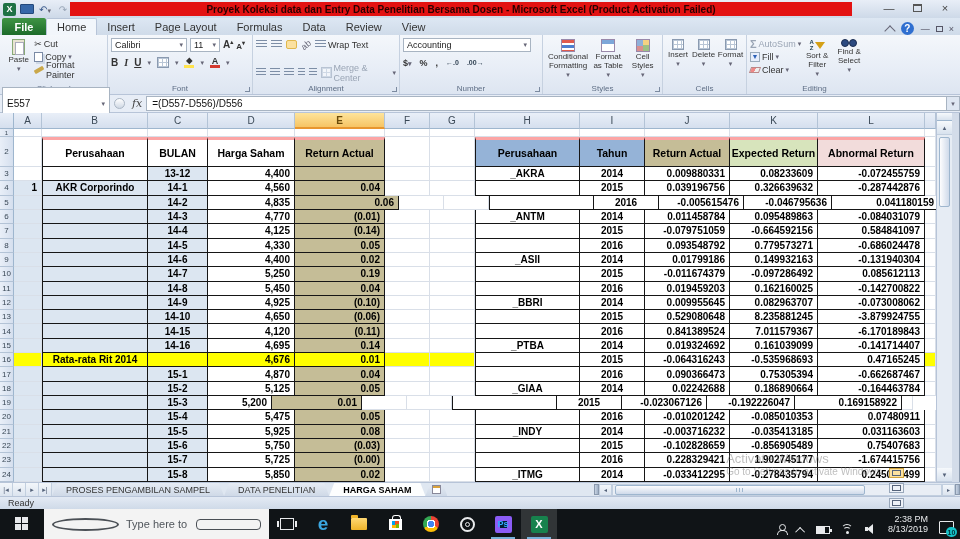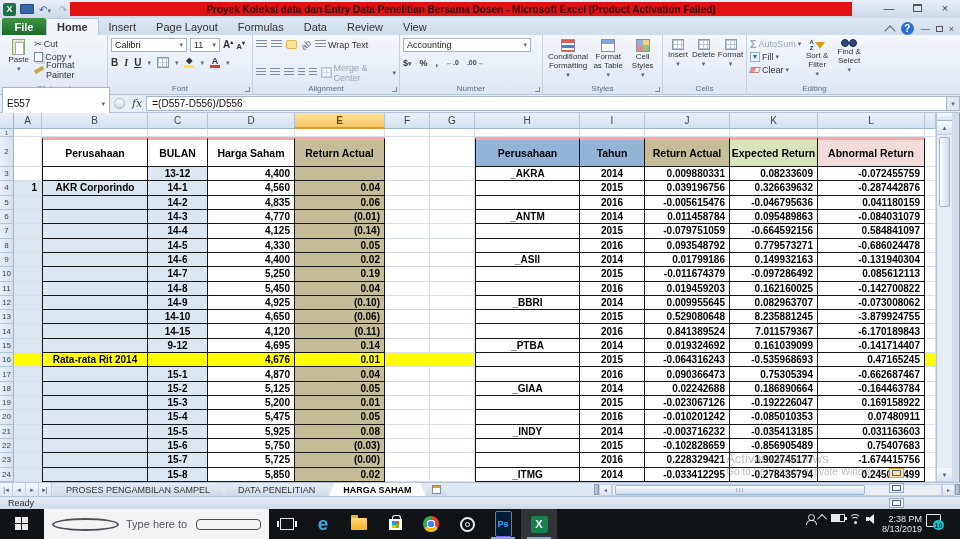--- a/index.html
+++ b/index.html
@@ -21,21 +21,21 @@
   .winctl { position:absolute; right:6px; top:1px; display:flex; gap:10px; color:#444; }
   .winctl .wc { width:18px; height:14px; display:flex; align-items:center; justify-content:center; font-size:11px; }
   .wc-restore { width:9px; height:8px; border:1px solid #555; border-top:2px solid #555; }
 
   
   .tabrow { position:absolute; left:0; top:18px; width:960px; height:17px;
     background:linear-gradient(#dde7f3,#cfdbe9); display:flex; align-items:flex-end; }
   .ftab { width:44px; height:17px; background:linear-gradient(#3f9444,#1c6b2a); color:#fff; font-size:11px;
     font-weight:bold; display:flex; align-items:center; justify-content:center; border-radius:2px 2px 0 0; margin-left:2px; }
   .rtab { padding:2px 10px 2px; font-size:11px; color:#333; height:17px; display:flex; align-items:center; }
-  .rtab.active { background:#f2f6fb; border:1px solid #b7c4d8; border-bottom:none; border-radius:2px 2px 0 0; font-weight:bold; }
+  .rtab.active { background:#f2f6fb; border:1px solid #b7c4d8; border-bottom:none; border-radius:2px 2px 0 0; font-weight:normal; }
   .tabrow-right { margin-left:auto; display:flex; align-items:center; gap:7px; padding-right:6px; }
   .caret-up { width:8px; height:8px; border-left:1px solid #667; border-top:1px solid #667; transform:rotate(45deg); margin-top:4px; }
   .helpbtn { width:13px; height:13px; border-radius:50%; background:#2f6fd0; color:#fff; font-size:10px; font-weight:bold;
     display:flex; align-items:center; justify-content:center; }
   .mini { font-size:9px; color:#556; display:flex; gap:6px; align-items:center; }
   .mini .m-restore { width:7px; height:6px; border:1px solid #556; }
 
   
   .ribbon { position:absolute; left:0; top:35px; width:960px; height:60px;
     background:linear-gradient(#f4f7fb,#e7edf6 60%,#dde5f1); border-bottom:1px solid #b7c4d8; display:flex; }
@@ -183,25 +183,25 @@
   .i-folder::before { content:""; position:absolute; left:0; top:-3px; width:7px; height:3px; background:#f0b429; border-radius:1px 1px 0 0; }
   .i-store { width:13px; height:11px; background:#fff; position:relative; }
   .i-store::before { content:""; position:absolute; left:3px; top:-4px; width:7px; height:4px; border:1px solid #fff; border-bottom:none; border-radius:3px 3px 0 0; }
   .i-store::after { content:""; position:absolute; left:3px; top:2px; width:7px; height:7px;
     background:conic-gradient(#f25022 0 25%,#7fba00 0 50%,#ffb900 0 75%,#00a4ef 0); }
   .i-chrome { width:16px; height:16px; border-radius:50%;
     background:radial-gradient(circle,#4285f4 0 3px,#fff 3px 4.5px,transparent 4.5px),
     conic-gradient(#ea4335 0 33%,#fbbc05 33% 66%,#34a853 66% 100%); }
   .i-rec { width:15px; height:15px; border:2px solid #e8eaec; border-radius:50%; display:flex; align-items:center; justify-content:center; }
   .i-rec i { width:5px; height:5px; border:1.5px solid #e8eaec; border-radius:50%; display:block; }
-  .i-ps { width:17px; height:26px; background:#001e36; border:1px solid #8b5cf6; border-radius:2px; color:#31a8ff;
+  .i-ps { width:17px; height:17px; background:#001e36; border:5px solid #8b5cf6; border-radius:2px; color:#31a8ff;
     font-size:9px; font-weight:bold; display:flex; align-items:center; justify-content:center; }
   .i-xl { width:17px; height:17px; background:#17824d; border-radius:2px; color:#fff; font-size:11px; font-weight:bold;
     display:flex; align-items:center; justify-content:center; }
-  .tray { margin-left:auto; display:flex; align-items:flex-start; gap:4px; padding-right:19px; color:#e8eaec; }
+  .tray { margin-left:auto; display:flex; align-items:flex-end; gap:11px; padding-right:6px; color:#e8eaec; }
   .i-people { width:10px; height:10px; position:relative; }
   .i-people::before { content:""; position:absolute; left:2px; top:0; width:5px; height:5px; border:1px solid #e8eaec; border-radius:50%; }
   .i-people::after { content:""; position:absolute; left:0; bottom:-1px; width:9px; height:4px; border:1px solid #e8eaec; border-bottom:none; border-radius:5px 5px 0 0; }
   .i-chev { width:7px; height:7px; border-left:1px solid #e8eaec; border-top:1px solid #e8eaec; transform:rotate(45deg) translateY(2px); }
   .i-batt { width:14px; height:8px; border:1px solid #e8eaec; position:relative; background:linear-gradient(90deg,#e8eaec 0 70%,transparent 70%); }
   .i-batt::after { content:""; position:absolute; right:-3px; top:2px; width:2px; height:3px; background:#e8eaec; }
   .i-wifi { width:13px; height:10px; position:relative; overflow:hidden; }
   .i-wifi i { position:absolute; border:1px solid #e8eaec; border-radius:50%; border-bottom-color:transparent; border-left-color:transparent; border-right-color:transparent; }
   .i-wifi i:nth-child(1){ left:5px; top:7px; width:3px; height:3px; background:#e8eaec; border:none; border-radius:50%; }
   .i-wifi i:nth-child(2){ left:2px; top:3px; width:8px; height:8px; }
@@ -546,21 +546,21 @@
         <div class="c tb ar b wh" style="width: 88px;">0.326639632</div>
         <div class="c tb ar b wh" style="width: 107px;">-0.287442876</div>
         <div class="c g" style="width: 11px;"></div>
       </div>
       <div class="grow" style="height: 14.32px;">
         <div class="rh">5</div>
         <div class="c g ar b bl" style="width: 28px;"></div>
         <div class="c tb lb ctr b bl" style="width: 106px;"></div>
         <div class="c tb ctr b bl" style="width: 60px;">14-2</div>
         <div class="c tb ar b wh" style="width: 87px;">4,835</div>
-        <div class="c tb ar b tan" style="width: 90px;">0.06</div>
+        <div class="c tb ar b tan" style="width: 104px;">0.06</div>
         <div class="c g" style="width: 45px;"></div>
         <div class="c g" style="width: 45px;"></div>
         <div class="c tb lb ctr b wh" style="width: 105px;"></div>
         <div class="c tb ctr b wh" style="width: 65px;">2016</div>
         <div class="c tb ar b wh" style="width: 85px;">-0.005615476</div>
         <div class="c tb ar b wh" style="width: 88px;">-0.046795636</div>
         <div class="c tb ar b wh" style="width: 107px;">0.041180159</div>
         <div class="c g" style="width: 11px;"></div>
       </div>
       <div class="grow" style="height: 14.32px;">
@@ -704,21 +704,21 @@
         <div class="c tb ctr b wh" style="width: 65px;">2016</div>
         <div class="c tb ar b wh" style="width: 85px;">0.841389524</div>
         <div class="c tb ar b wh" style="width: 88px;">7.011579367</div>
         <div class="c tb ar b wh" style="width: 107px;">-6.170189843</div>
         <div class="c g" style="width: 11px;"></div>
       </div>
       <div class="grow" style="height: 14.32px;">
         <div class="rh">15</div>
         <div class="c g ar b bl" style="width: 28px;"></div>
         <div class="c tb lb ctr b bl" style="width: 106px;"></div>
-        <div class="c tb ctr b bl" style="width: 60px;">9-12</div>
+        <div class="c tb ctr b bl" style="width: 60px;">14-16</div>
         <div class="c tb ar b wh" style="width: 87px;">4,695</div>
         <div class="c tb ar b tan" style="width: 90px;">0.14</div>
         <div class="c g" style="width: 45px;"></div>
         <div class="c g" style="width: 45px;"></div>
         <div class="c tb lb ctr b wh" style="width: 105px;">_PTBA</div>
         <div class="c tb ctr b wh" style="width: 65px;">2014</div>
         <div class="c tb ar b wh" style="width: 85px;">0.019324692</div>
         <div class="c tb ar b wh" style="width: 88px;">0.161039099</div>
         <div class="c tb ar b wh" style="width: 107px;">-0.141714407</div>
         <div class="c g" style="width: 11px;"></div>
@@ -769,21 +769,21 @@
         <div class="c tb ar b wh" style="width: 85px;">0.02242688</div>
         <div class="c tb ar b wh" style="width: 88px;">0.186890664</div>
         <div class="c tb ar b wh" style="width: 107px;">-0.164463784</div>
         <div class="c g" style="width: 11px;"></div>
       </div>
       <div class="grow" style="height: 14.32px;">
         <div class="rh">19</div>
         <div class="c g ar b bl" style="width: 28px;"></div>
         <div class="c tb lb ctr b bl" style="width: 106px;"></div>
         <div class="c tb ctr b bl" style="width: 60px;">15-3</div>
-        <div class="c tb ar b wh" style="width: 87px;">5,200</div>
+        <div class="c tb ar b wh" style="width: 64px;">5,200</div>
         <div class="c tb ar b tan" style="width: 90px;">0.01</div>
         <div class="c g" style="width: 45px;"></div>
         <div class="c g" style="width: 45px;"></div>
         <div class="c tb lb ctr b wh" style="width: 105px;"></div>
         <div class="c tb ctr b wh" style="width: 65px;">2015</div>
         <div class="c tb ar b wh" style="width: 85px;">-0.023067126</div>
         <div class="c tb ar b wh" style="width: 88px;">-0.192226047</div>
         <div class="c tb ar b wh" style="width: 107px;">0.169158922</div>
         <div class="c g" style="width: 11px;"></div>
       </div>

